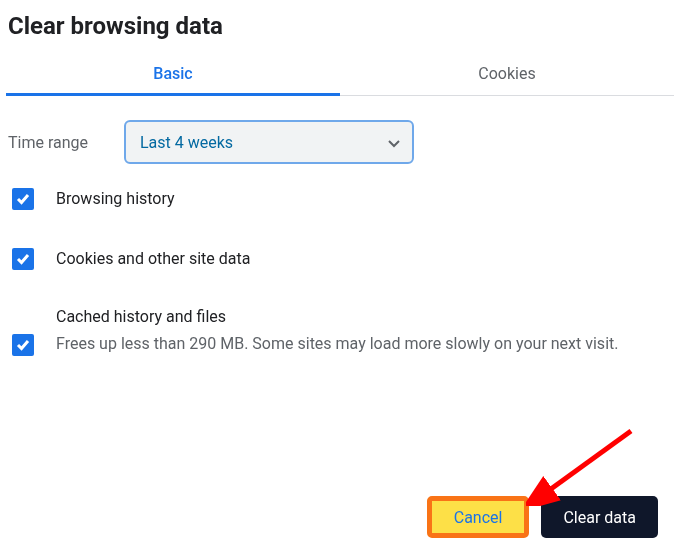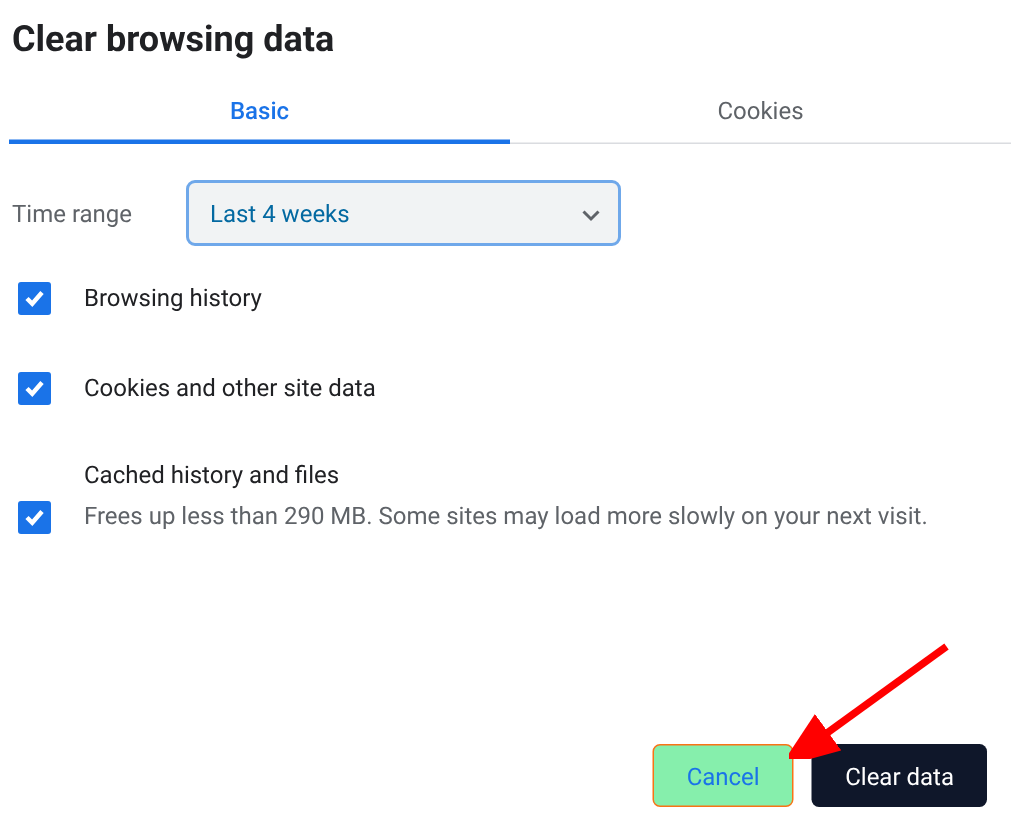--- a/index.html
+++ b/index.html
@@ -125,23 +125,23 @@
       height: 42px;
       padding: 0 22px;
       border-radius: 5px;
       font-size: 16px;
       cursor: pointer;
       display: flex;
       align-items: center;
       justify-content: center;
     }
     .btn-cancel {
-      background: #86efac;
+      background: #fde047;
       color: #1a73e8;
-      border: 1px solid #f97316;
+      border: 5px solid #f97316;
     }
     .btn-primary {
       background: #0f172a;
       color: #fff;
       border: none;
     }
     .arrow-annot {
       position: absolute;
       right: 44px;
       bottom: 48px;

